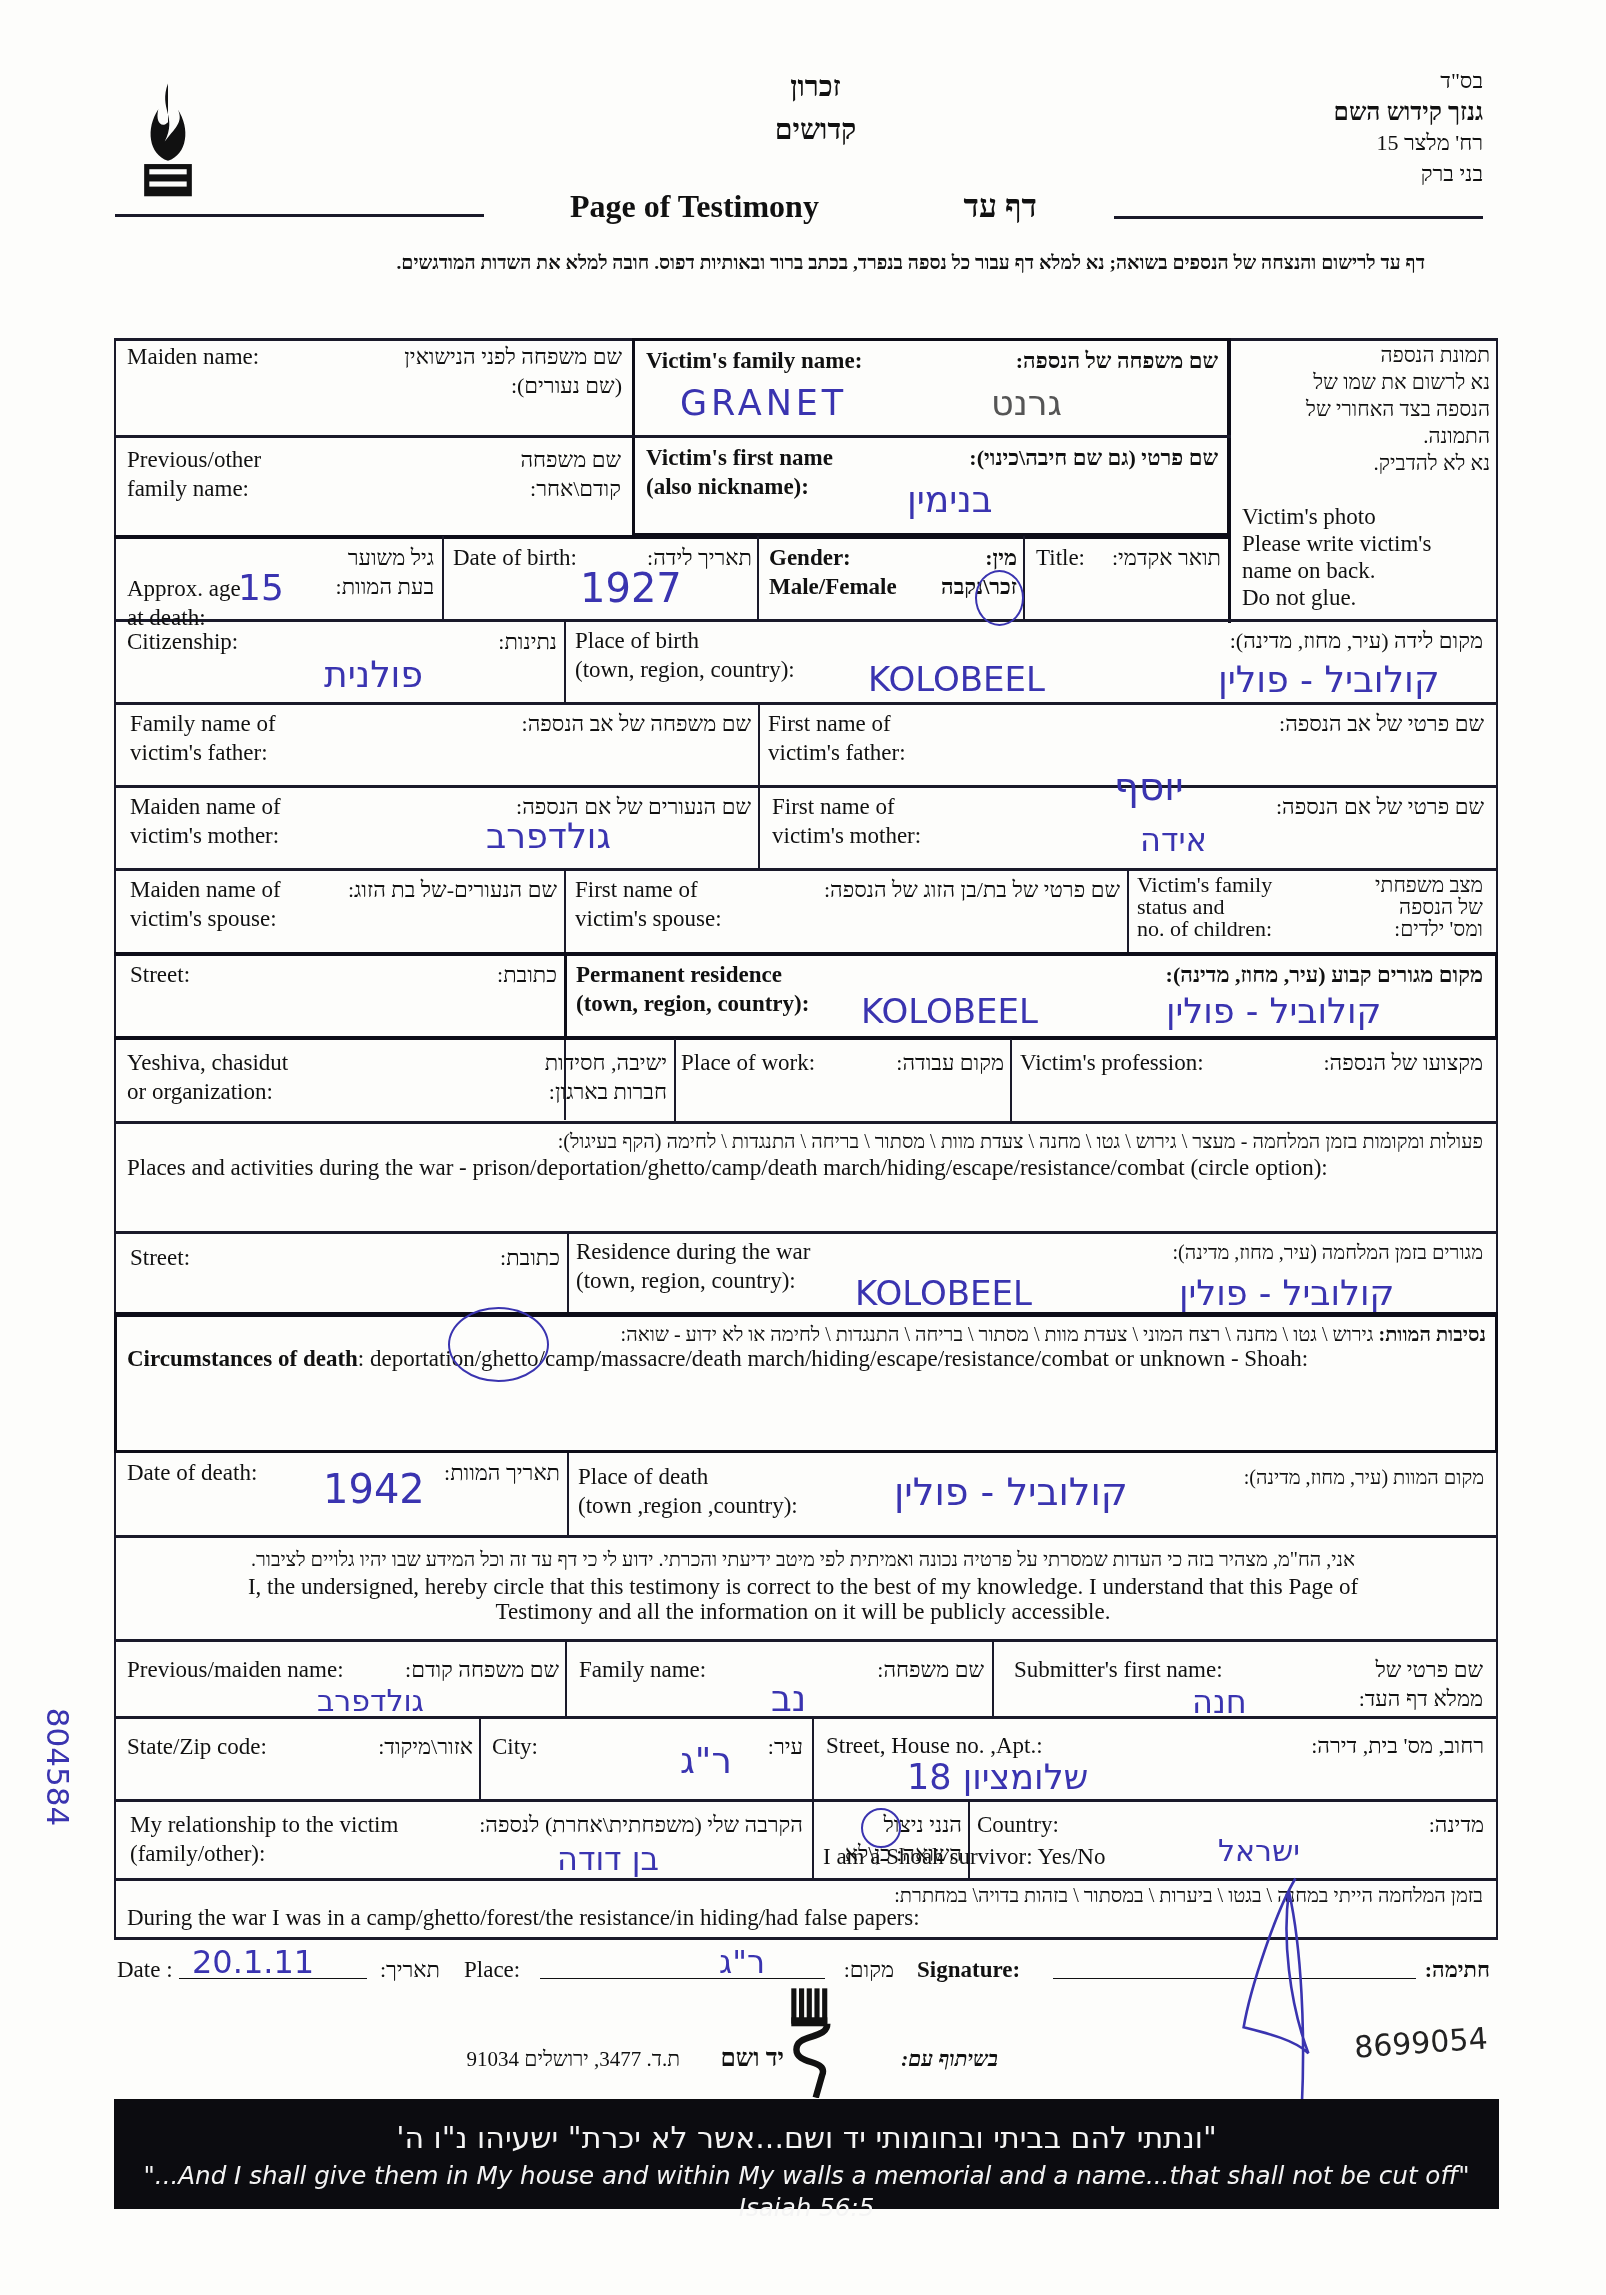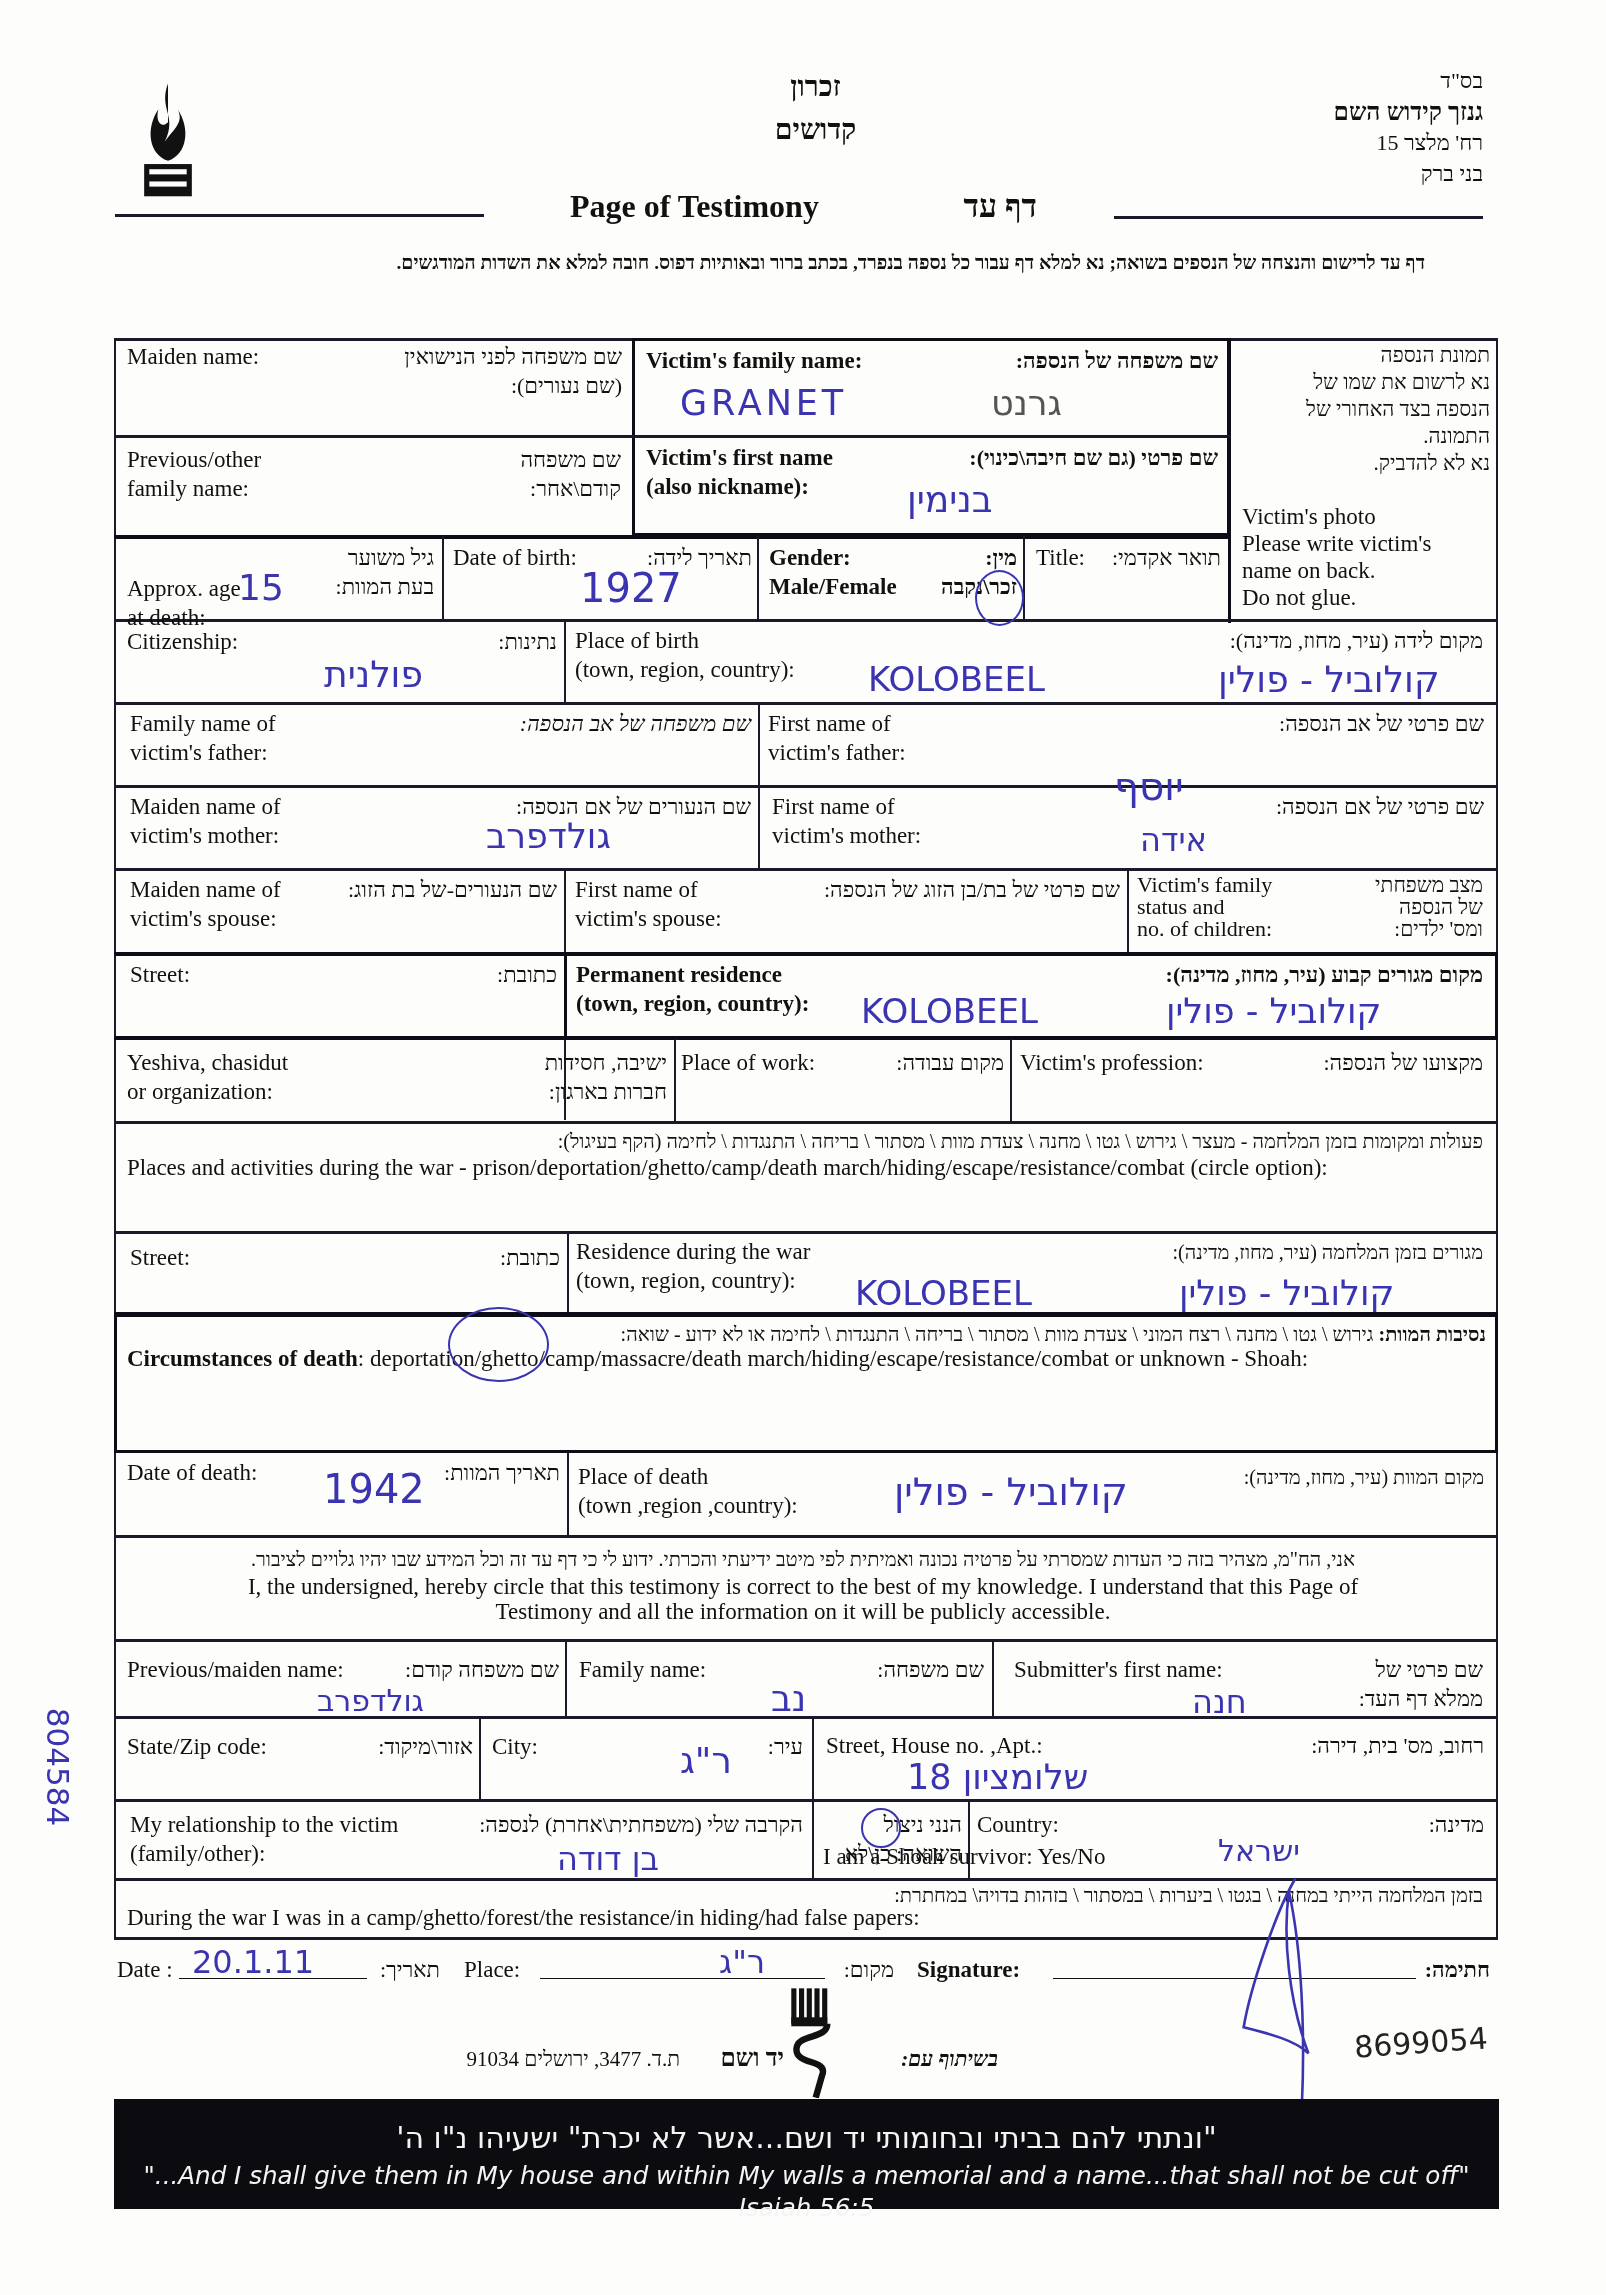--- a/index.html
+++ b/index.html
@@ -147,21 +147,21 @@
 <div class="cell lblh" style="left:1166px;top:627px;width:317px;">מקום לידה (עיר, מחוז, מדינה):</div>
 <div class="cell hw" style="left:868px;top:659px;font-size:34px;">KOLOBEEL</div>
 <div class="cell hwh" style="left:1218px;top:659px;font-size:36px;">קולוביל - פולין</div>
 
 <div class="vline" style="left:758px;top:703px;height:166px;"></div>
 <div class="hline" style="left:114px;top:785px;width:1384px;"></div>
 <div class="cell lbl" style="left:130px;top:710px;">
   <div>Family name of</div>
   <div>victim's father:</div>
 </div>
-<div class="cell lblh" style="left:492px;top:710px;width:259px;font-style:italic;">שם משפחה של אב הנספה:</div>
+<div class="cell lblh" style="left:492px;top:710px;width:259px;">שם משפחה של אב הנספה:</div>
 <div class="cell" style="left:117px;top:751px;width:638px;height:31px;"></div>
 <div class="cell lbl" style="left:768px;top:710px;">
   <div>First name of</div>
   <div>victim's father:</div>
 </div>
 <div class="cell lblh" style="left:1218px;top:710px;width:266px;">שם פרטי של אב הנספה:</div>
 <div class="cell hwh" style="left:1114px;top:719px;font-size:39px;margin-top:45px;">יוסף</div>
 
 <div class="hline" style="left:114px;top:868px;width:1384px;"></div>
 <div class="cell lbl" style="left:130px;top:793px;">

